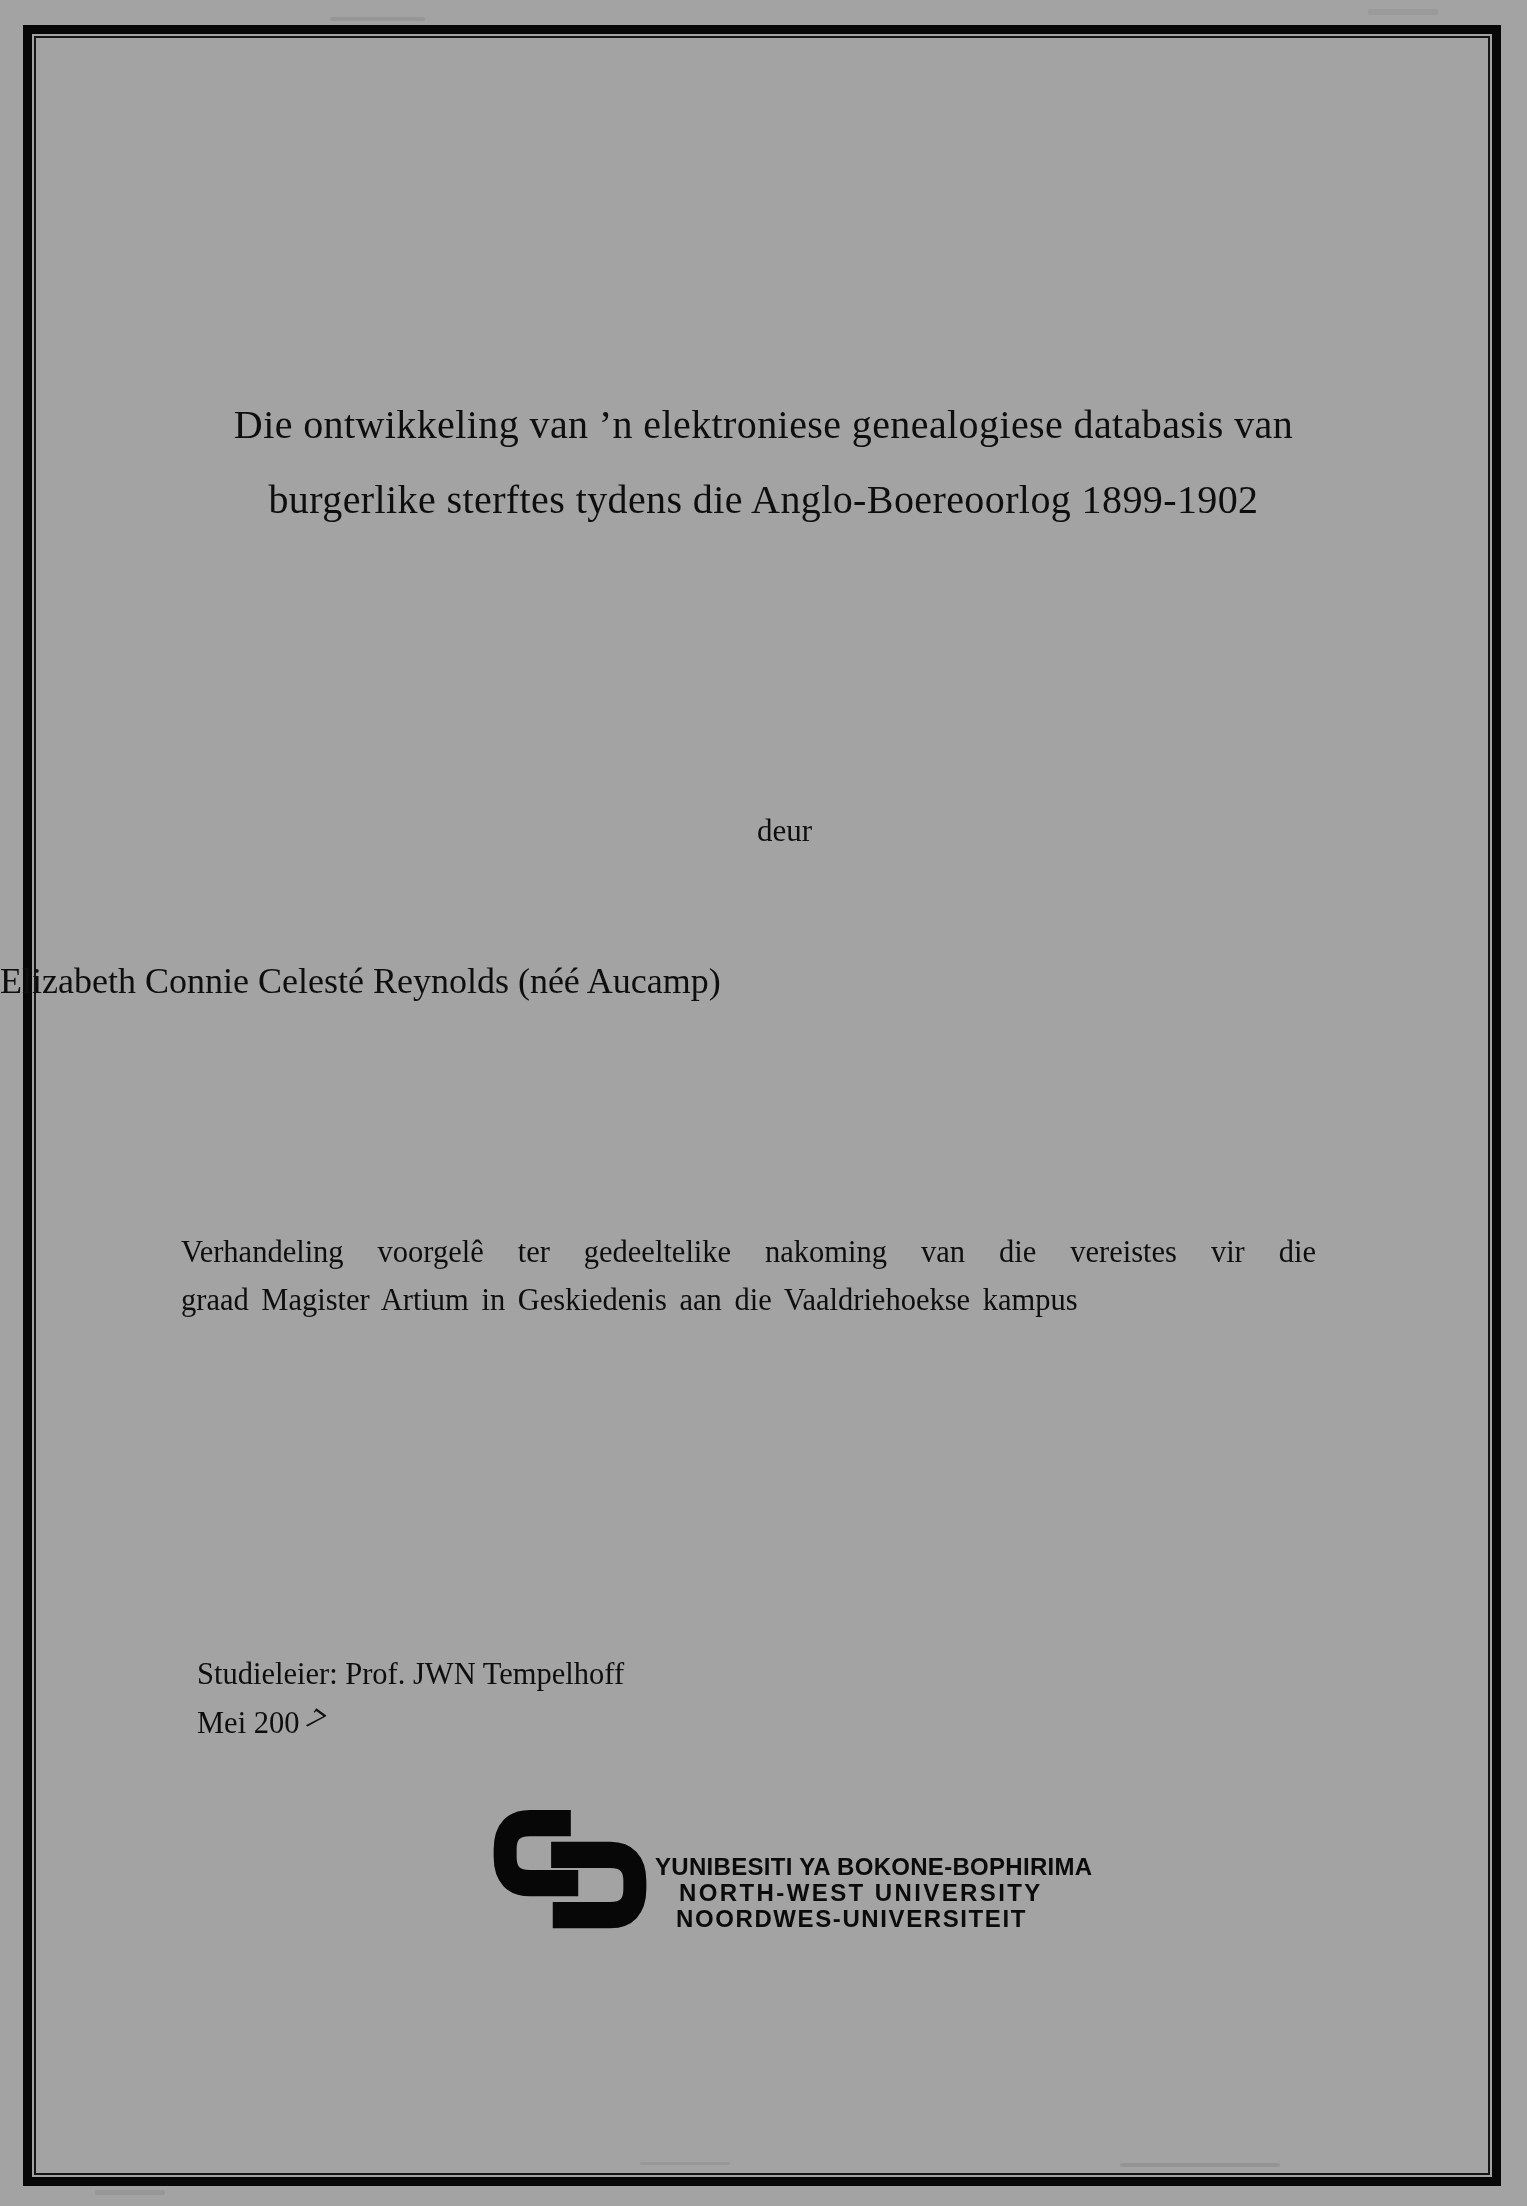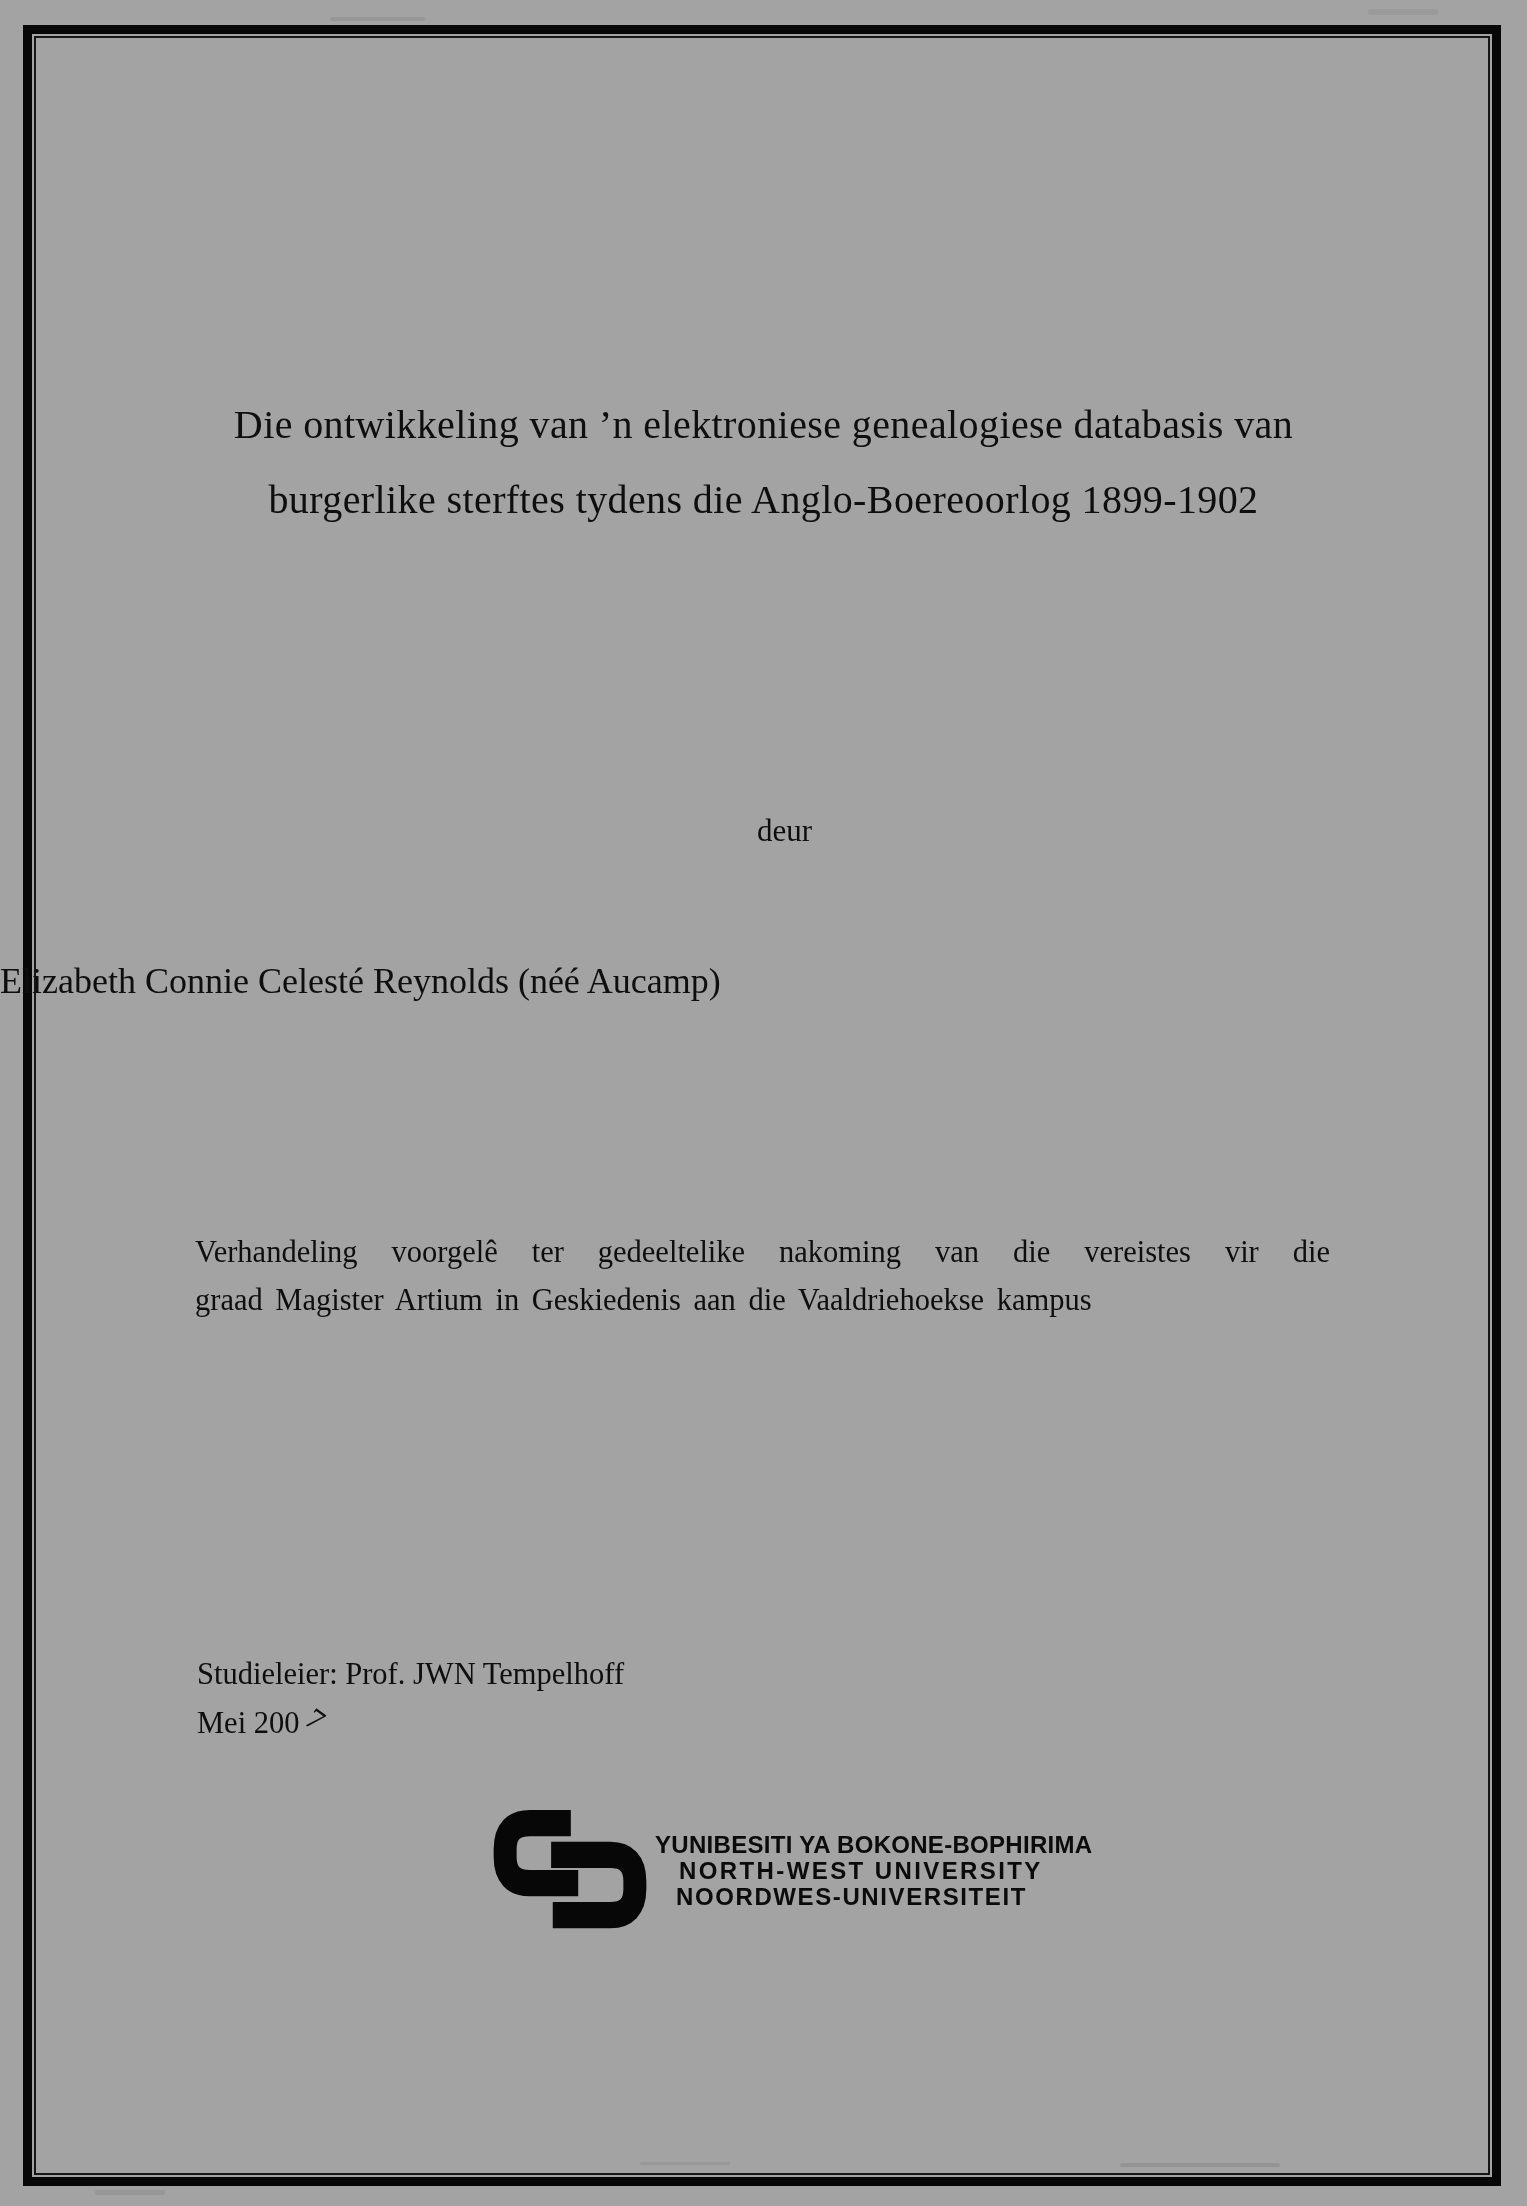--- a/index.html
+++ b/index.html
@@ -67,21 +67,21 @@
     left: 0;
     width: 100%;
     text-align: left;
     font-size: 36px;
     white-space: nowrap;
   }
 
   .statement {
     position: absolute;
     top: 1228px;
-    left: 195px;
+    left: 181px;
     width: 1135px;
     font-size: 30.5px;
     line-height: 48px;
   }
   .st-line1 {
     text-align: justify;
     text-align-last: justify;
   }
   .st-line2 { word-spacing: 5px; white-space: nowrap; }
   .st-line2 .italic { }
@@ -99,21 +99,21 @@
     transform: rotate(36deg) translate(1px, -6px);
     transform-origin: 50% 60%;
   }
 
   
   .logo {
     position: absolute;
     top: 1808px;
     left: 492px;
     display: flex;
-    align-items: center;
+    align-items: flex-end;
   }
   .logo-mark { display: block; flex: 0 0 auto; }
   .logo-text {
     margin-left: 7px;
     margin-top: 2px;
     font-family: "Liberation Sans", "DejaVu Sans", sans-serif;
     font-weight: 700;
     font-size: 24px;
     line-height: 26px;
     color: #0b0b0b;

